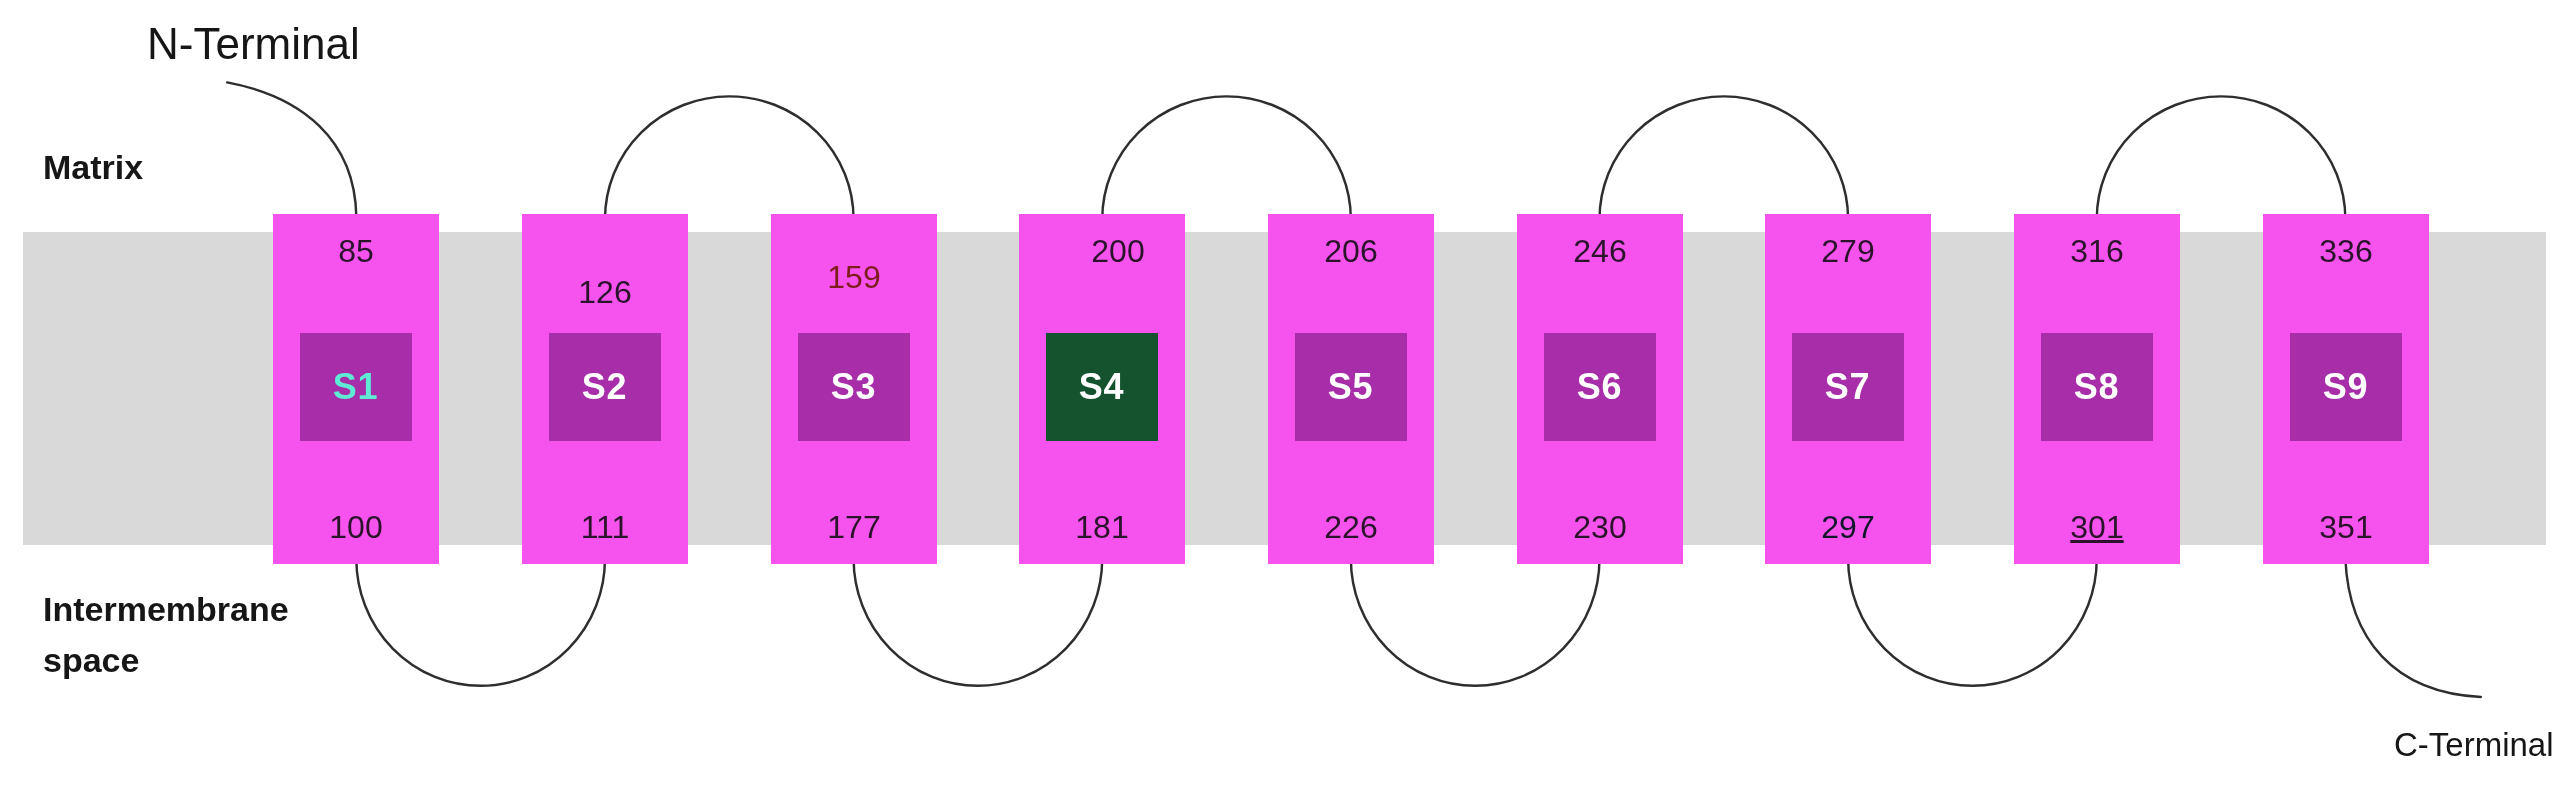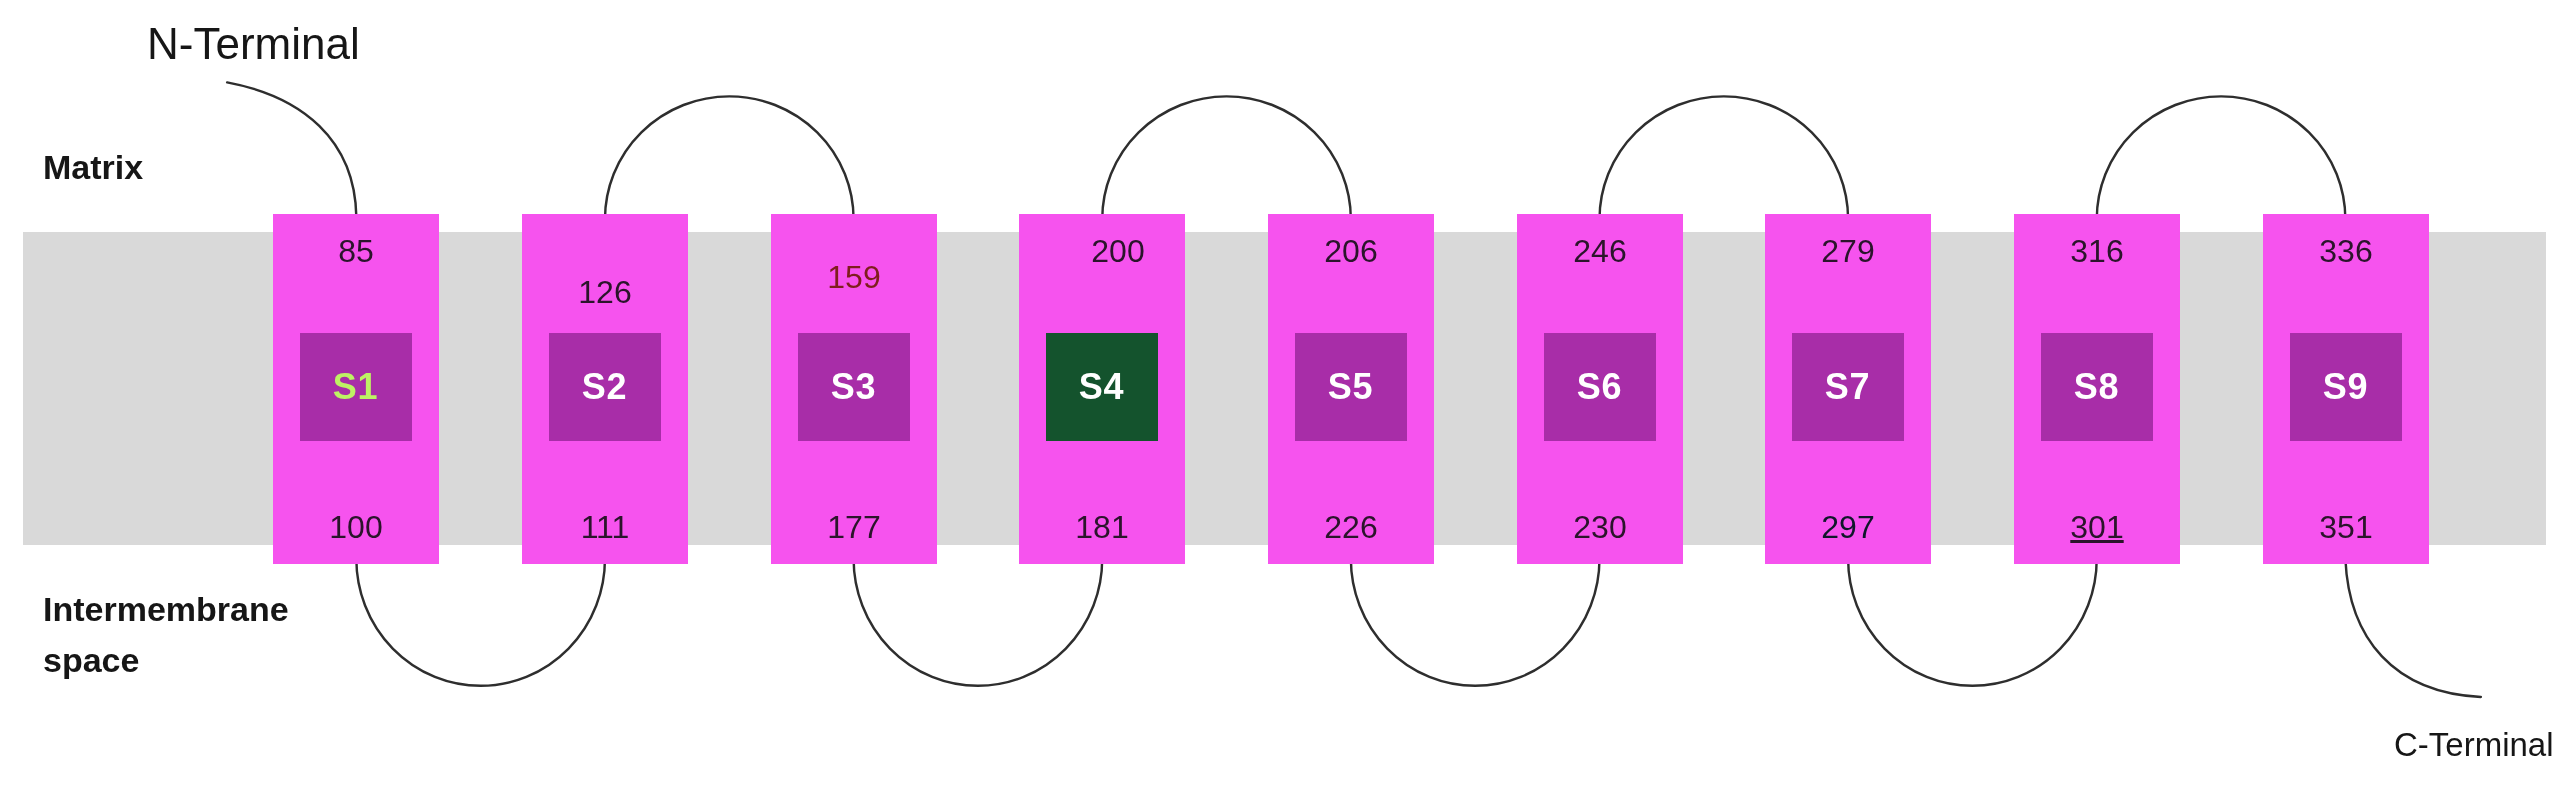--- a/index.html
+++ b/index.html
@@ -92,21 +92,21 @@
       <path d="M 1222 800 A 178 182 0 0 0 1578 800" fill="none" stroke="#2E2E2E" stroke-width="3.5" stroke-linecap="round"></path>
       <path d="M 1934 800 A 178 182 0 0 0 2290 800" fill="none" stroke="#2E2E2E" stroke-width="3.5" stroke-linecap="round"></path>
       <path d="M 2646 800 A 178 182 0 0 0 3002 800" fill="none" stroke="#2E2E2E" stroke-width="3.5" stroke-linecap="round"></path>
       <path d="M 3358 800 C 3363 915, 3428 992, 3552 998" fill="none" stroke="#2E2E2E" stroke-width="3.5" stroke-linecap="round"></path>
     </svg>
 
   <div id="segments">
       <div class="segment" style="left: 273px; background: rgb(246, 83, 238);">
         <div class="seg-num top" style="color: rgb(43, 20, 43);">85</div>
         <div class="seg-core" style="background: rgb(168, 45, 168);">
-          <span class="seg-core-label" style="color: #bef264;">S1</span>
+          <span class="seg-core-label" style="color: #5eead4;">S1</span>
         </div>
         <div class="seg-num bottom" style="color: rgb(43, 20, 43);">100</div>
       </div>
       <div class="segment" style="left: 522px; background: rgb(246, 83, 238);">
         <div class="seg-num top" style="color: rgb(43, 20, 43); margin-top: 41px;">126</div>
         <div class="seg-core" style="background: rgb(168, 45, 168);">
           <span class="seg-core-label" style="color: rgb(255, 255, 255);">S2</span>
         </div>
         <div class="seg-num bottom" style="color: rgb(43, 20, 43);">111</div>
       </div>

